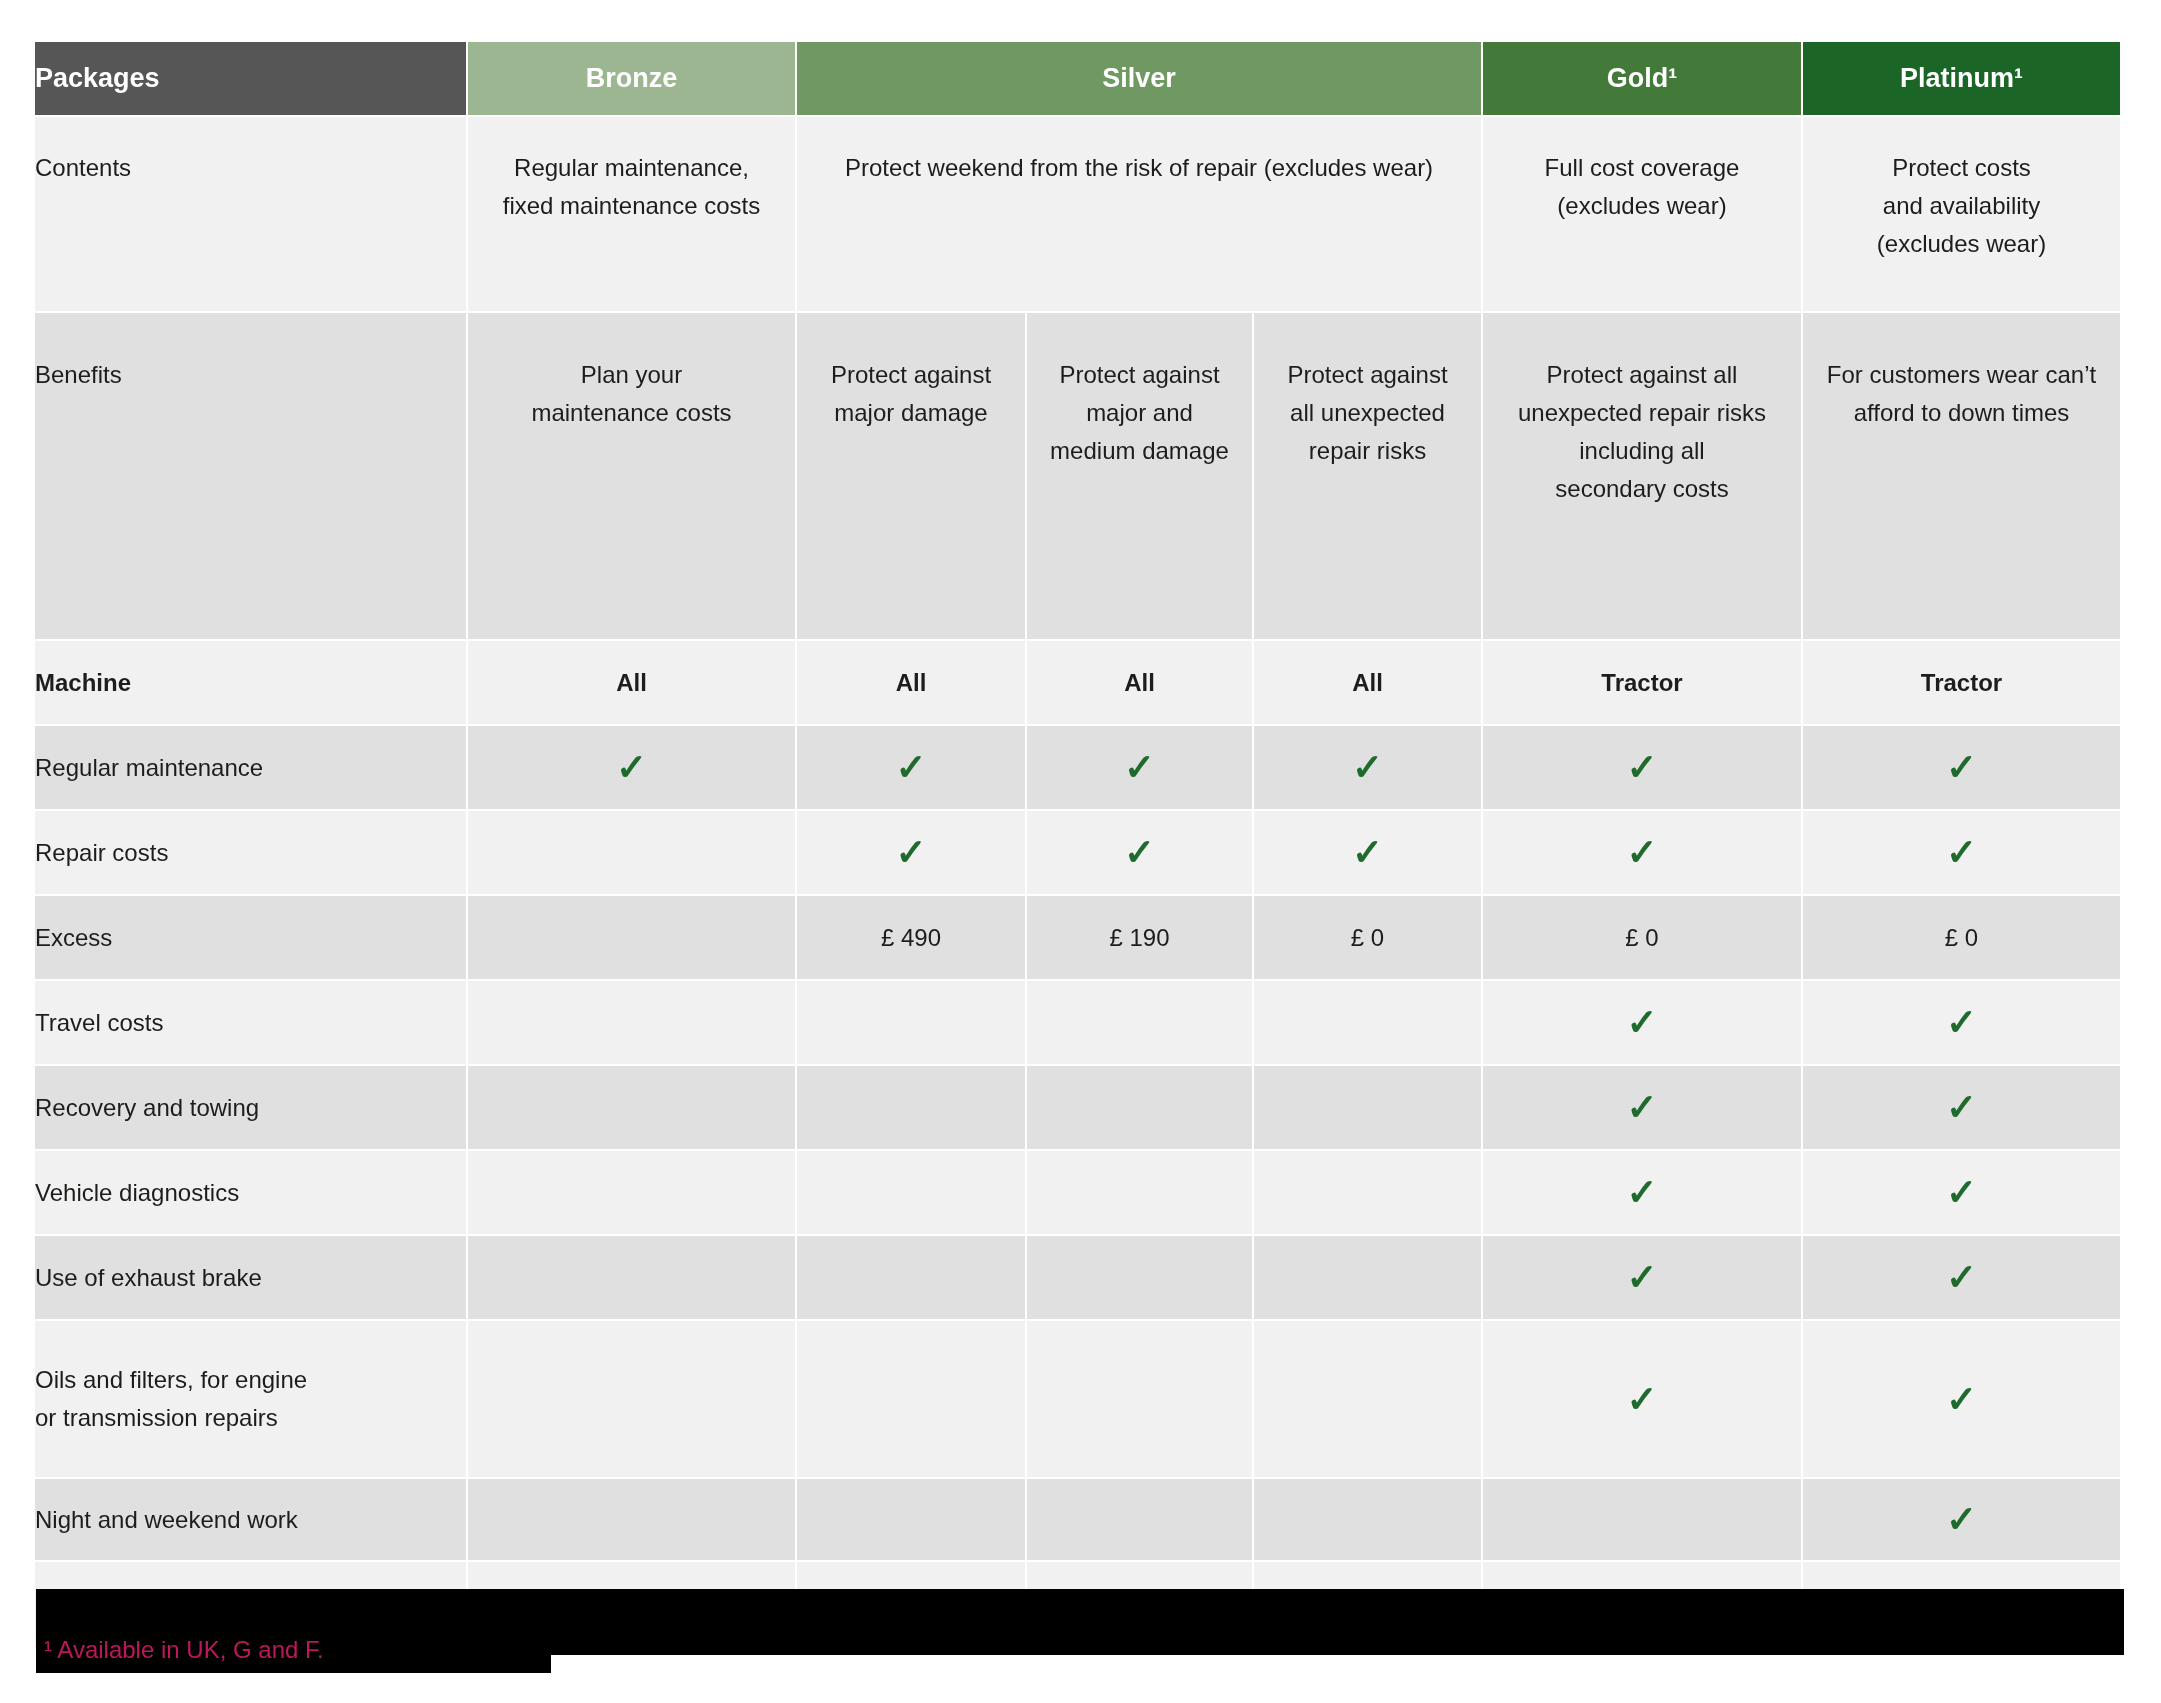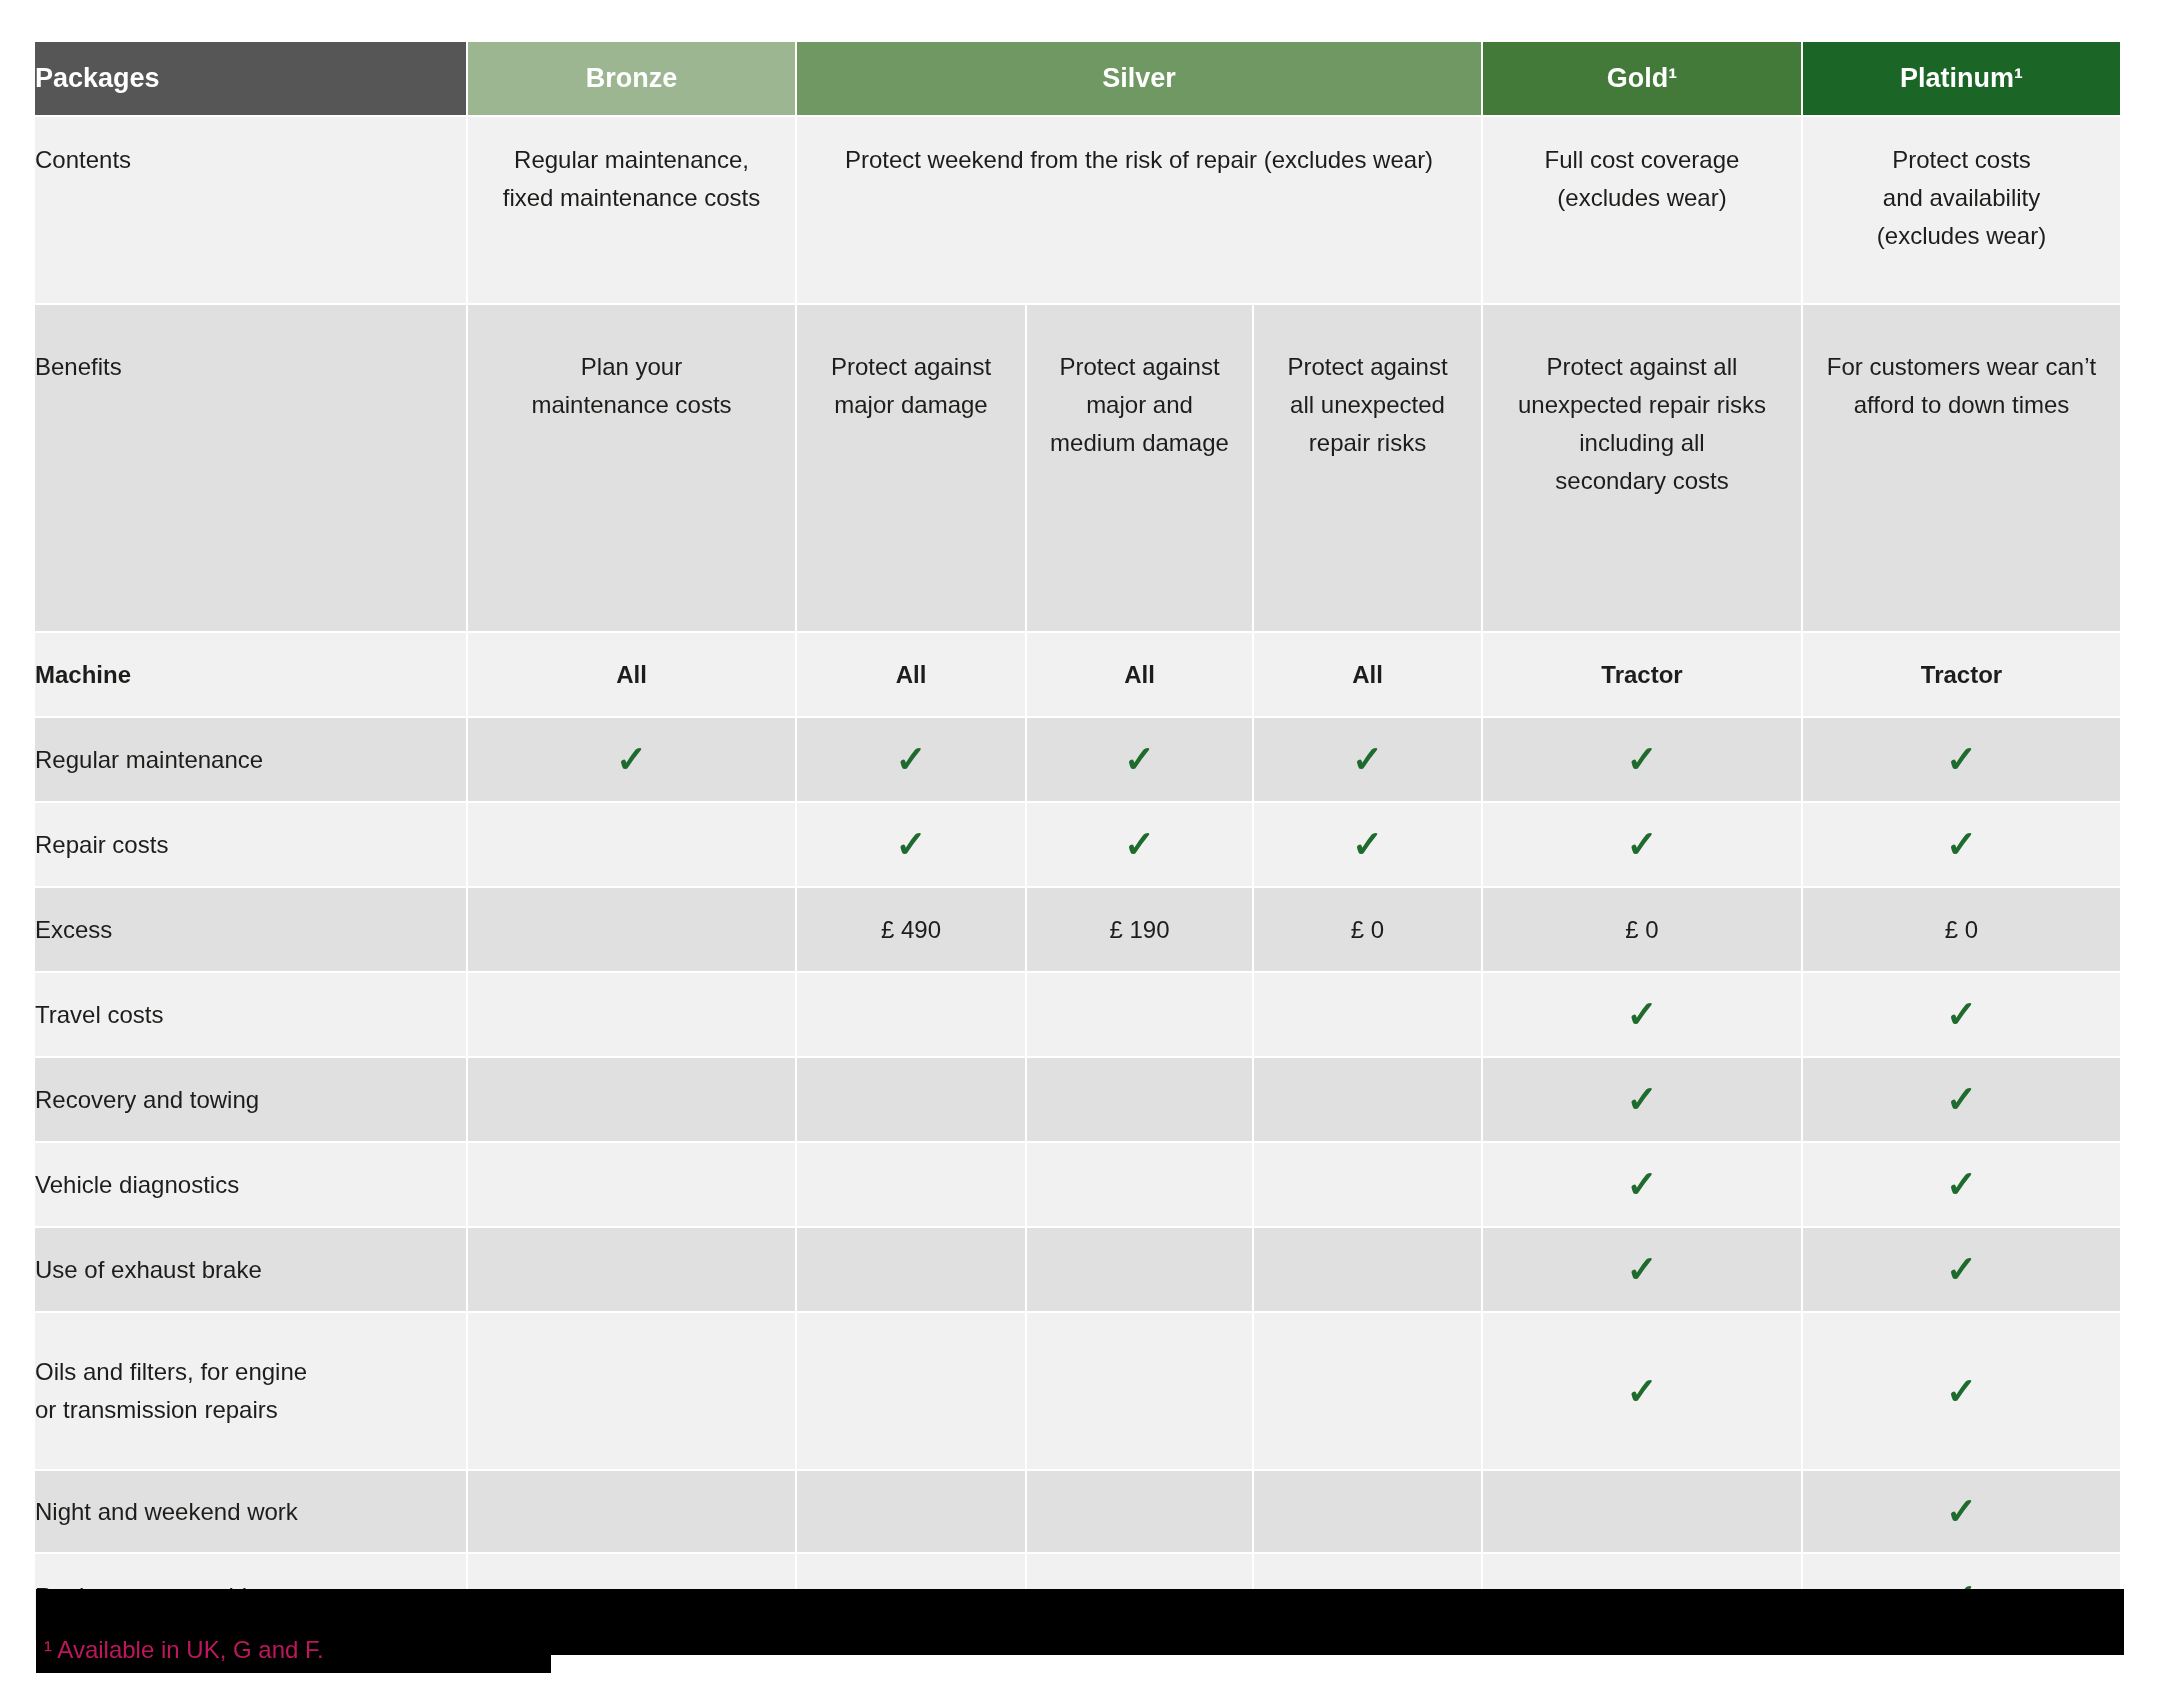--- a/index.html
+++ b/index.html
@@ -23,21 +23,21 @@
   th.h-bronze   { background:var(--bronze,#9db692); }
   th.h-silver   { background:var(--silver,#709862);margin-top:18px; }
   th.h-gold     { background:var(--gold,#437a39); }
   th.h-platinum { background:var(--platinum,#1b6527); }
 
   
   td { font-size:24px; text-align:center; vertical-align:middle; background:var(--row-light,#f1f1f1); }
   tr.dark td { background:var(--row-dark,#e0e0e0); }
   td.label { text-align:left; padding-left:27px; padding-right:16px; }
 
-  tr.contents td { height:162px; vertical-align:top; padding-top:24px; white-space:pre-line; line-height:38px; }
+  tr.contents td { height:162px; vertical-align:top; padding-top:32px; white-space:pre-line; line-height:38px; }
   tr.benefits td { height:283px; vertical-align:top; padding-top:43px; white-space:pre-line; line-height:38px; }
   tr.machine  td { height:83px; font-weight:bold; }
   tr.feature  td { height:83px; }
   tr.oils     td { height:156px;margin-left:41px; }
   tr.night    td { height:81px; }
   tr.repl     td { height:86px; }
   tr.oils td.label { white-space:pre-line; line-height:38px; }
 
   td.money { font-size:24px; }
   td.check { color:var(--check,#1e6b2d); font-size:37px; font-weight:bold; line-height:1; }

